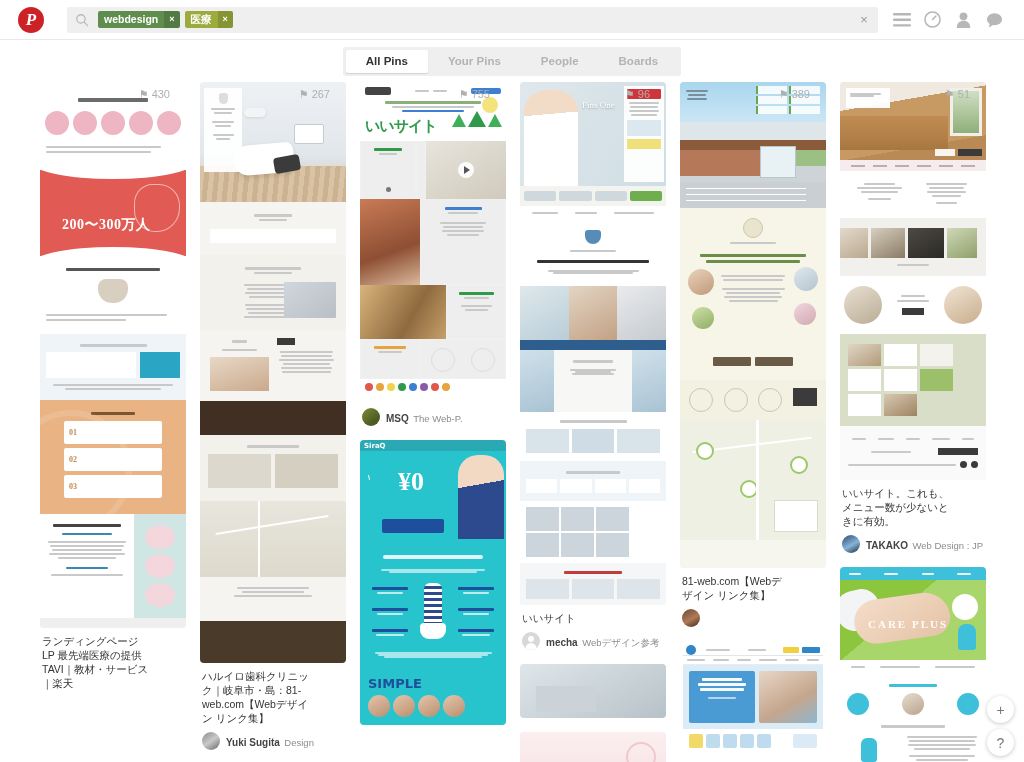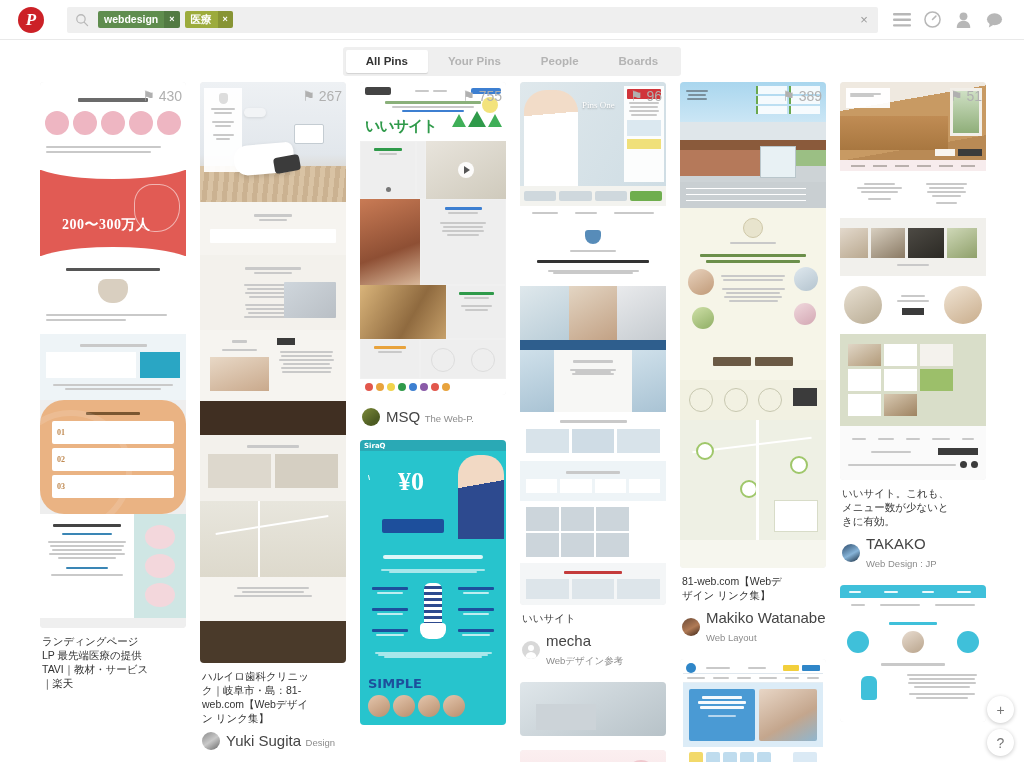--- a/index.html
+++ b/index.html
@@ -161,22 +161,22 @@
   .pin-title {
     font-size: 10.5px;
     line-height: 14px;
     color: #333;
     padding-right: 34px;
     position: relative;
     word-break: break-word;
   }
   .pin-saves {
     position: absolute;
-    right: 4px; top: 6px;
-    font-size: 14px;
+    right: 16px; top: 6px;
+    font-size: 11px;
     color: #b0b0b0;
     white-space: nowrap;
   }
   .pin-user {
     display: flex;
     align-items: center;
     margin-top: 7px;
     gap: 6px;
   }
   .avatar {
@@ -197,21 +197,21 @@
     content: "";
     position: absolute; left: 50%; top: 11px;
     width: 11px; height: 9px; border-radius: 6px 6px 0 0;
     background: #fff; transform: translateX(-50%);
   }
   .avatar.a2 { background: linear-gradient(145deg,#8a8a8a,#c9c9c9 50%,#666); }
   .avatar.a3 { background: linear-gradient(140deg,#7d8b3a,#4d5c22 70%); }
   .avatar.a4 { background: linear-gradient(150deg,#6b4a37,#b07a55 55%,#3b2417); }
   .avatar.a5 { background: linear-gradient(150deg,#2b4a6b,#87b4d8 55%,#15283b); }
   .u-txt { min-width: 0; }
-  .u-name { font-size: 15px; font-weight: normal; color: #444; line-height: 12px; white-space: nowrap; overflow: hidden; text-overflow: ellipsis; }
+  .u-name { font-size: 10px; font-weight: bold; color: #444; line-height: 12px; white-space: nowrap; overflow: hidden; text-overflow: ellipsis; }
   .u-board { font-size: 9.5px; color: #8c8c8c; line-height: 12px; white-space: nowrap; overflow: hidden; text-overflow: ellipsis; }
 
   
   .fabs {
     position: absolute;
     right: 10px; bottom: 8px;
     display: flex; flex-direction: column; gap: 6px;
     z-index: 40;
   }
   .fab {
@@ -255,21 +255,21 @@
     background: #fff; border-radius: 0 0 50% 50%/0 0 100% 100%;
   }
   .tavi-wave::after {
     content: ""; position: absolute; bottom: -9px; left: -10px; right: -10px; height: 18px;
     background: #fff; border-radius: 50% 50% 0 0/100% 100% 0 0;
   }
   .bignum { position: absolute; left: 22px; bottom: 22px; color: #fff; font-size: 14px; font-weight: bold; font-family: "Liberation Serif", serif; letter-spacing: .5px; }
   .heartart { position: absolute; right: 6px; top: 14px; width: 46px; height: 48px; border-radius: 40% 45% 50% 45%; border: 1px solid rgba(255,255,255,.55); }
   .tavi-sec2 { background: #fff; padding: 8px 0 6px; }
   .tavi-tooth { width: 30px; height: 24px; background: #d9cfc0; border-radius: 8px 8px 14px 14px; margin: 4px auto; }
-  .tavi-orange { background: #eab383; padding: 10px 12px 12px; position: relative; overflow: hidden; border-radius: 24px; }
+  .tavi-orange { background: #eab383; padding: 10px 24px 12px; position: relative; overflow: hidden; }
   .tavi-orange::before { content:""; position:absolute; left:-30px; top:10px; width:110px; height:110px; border-radius:50%; border:6px solid rgba(255,255,255,.13); }
   .ocard { background: #fff; border-radius: 2px; margin: 4px 0; height: 23px; display: flex; align-items: center; padding: 0 5px; gap: 5px; }
   .onum { font-size: 8px; color: #c08a52; font-weight: bold; font-family: "Liberation Serif", serif; }
   .tavi-mint { background: #fff; display: flex; }
   .tavi-mint .left { flex: 1 1 auto; padding: 8px 6px; }
   .tavi-mint .right { width: 52px; background: #cfe6e4; padding: 6px 4px; }
   .tavi-mint .right .circ { width: 30px; height: 24px; border-radius: 50%; background: #f3d7dc; margin: 5px auto; }
 
   
   .dent-hero { height: 120px; background: linear-gradient(#eef1f4, #e2e7ec 60%, #cfbfa8 100%); position: relative; overflow: hidden; }
@@ -983,24 +983,20 @@
             <div style="position:absolute;right:8px;bottom:8px;width:44px;height:32px;background:#fff;border:1px solid #d8dcc8;"></div>
           </div>
           <div style="background:#f6f6ee;height:28px;"></div>
         </div>
       </div>
       <div class="pin-meta">
         <div class="pin-title">81-web.com【Webデザイン リンク集】</div>
         <div class="pin-saves">⚑ 389</div>
         <div class="pin-user">
           <span class="avatar a4"></span>
-          <span class="u-txt">
-            <span class="u-name">Makiko Watanabe</span>
-            <span class="u-board">Web Layout</span>
-          </span>
         </div>
       </div>
     </div>
 
     <div class="pin">
       <div class="pin-img">
         <div class="site mn-wrap">
           <div class="mn-nav">
             <span class="mn-logo"></span>
             <span class="ln" style="width:24px;"></span>
@@ -1142,20 +1138,27 @@
 
     <div class="pin">
       <div class="pin-img">
         <div class="site">
           <div class="cp-nav" style="display:flex;align-items:center;justify-content:flex-end;gap:6px;padding-right:6px;">
             <span class="ln" style="width:12px;background:rgba(255,255,255,.9);"></span>
             <span class="ln" style="width:14px;background:rgba(255,255,255,.9);"></span>
             <span class="ln" style="width:12px;background:rgba(255,255,255,.9);"></span>
             <span class="ln" style="width:14px;background:rgba(255,255,255,.9);"></span>
           </div>
+          <div class="cp-hero">
+            <div class="cp-sleeve"></div>
+            <div class="cp-hands"></div>
+            <div class="cp-word">CARE PLUS</div>
+            <div class="cp-bubble"></div>
+            <div class="cp-char"></div>
+          </div>
           <div style="background:#fff;padding:4px 6px;display:flex;gap:6px;">
             <span class="ln" style="width:14px;"></span>
             <span class="ln" style="width:40px;"></span>
             <span class="ln" style="width:40px;"></span>
           </div>
           <div class="cp-white">
             <div class="ln" style="width:36%;height:3px;background:#3fc0da;"></div>
             <div class="cp-circs">
               <i></i>
               <span style="flex:1;padding:0 3px;">

